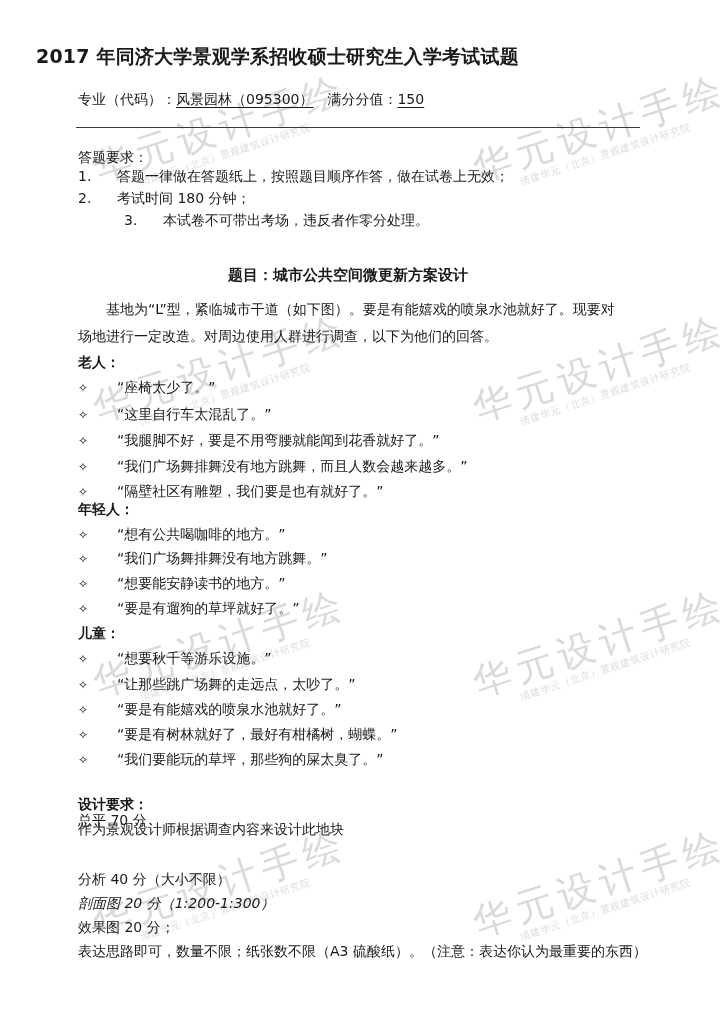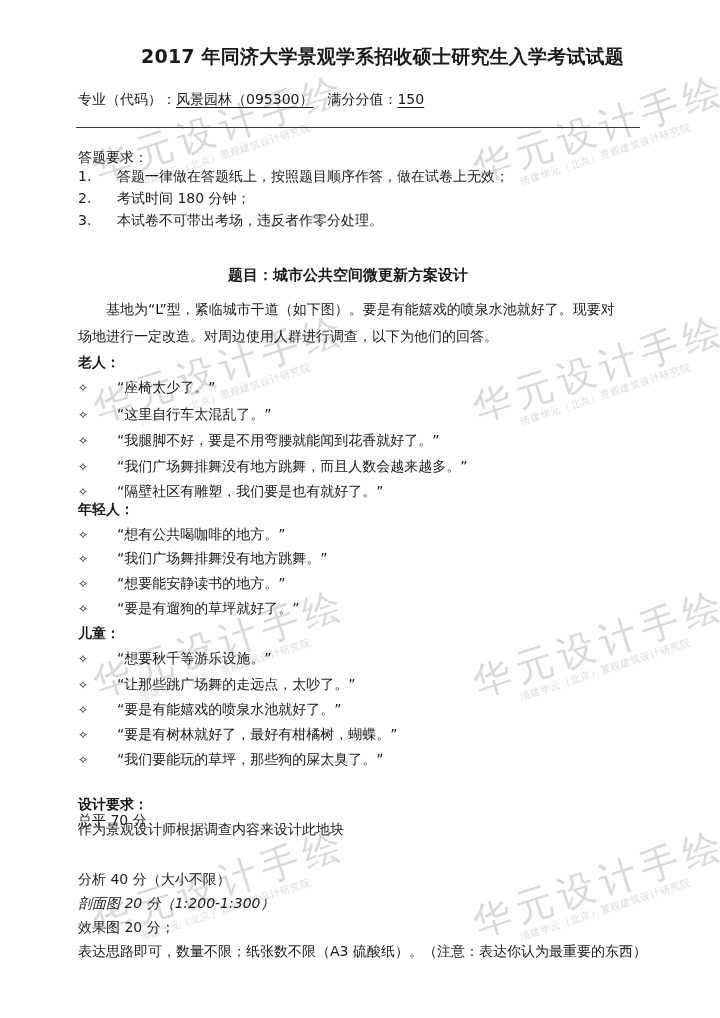--- a/index.html
+++ b/index.html
@@ -18,21 +18,21 @@
     .page {
       position: absolute;
       left: 0; top: 0;
       width: 720px; height: 1018px;
     }
     .title {
       position: absolute;
       top: 44px;
       left: 0;
       width: 624px;
-      text-align: right;
+      text-align: left;
       font-size: 19px;
       font-weight: bold;
       letter-spacing: 0.2px;
       padding-left: 36px;
       box-sizing: border-box;
     }
     .meta-line {
       position: absolute;
       top: 91px;
       left: 78px;
@@ -150,21 +150,21 @@
 
   <div class="rule"></div>
 
   <div class="text" style="top:148px;">答题要求：</div>
   <div class="text" style="top:167px;">
     <span class="num">1.</span><span>答题一律做在答题纸上，按照题目顺序作答，做在试卷上无效；</span>
   </div>
   <div class="text" style="top:189px;">
     <span class="num">2.</span><span>考试时间 180 分钟；</span>
   </div>
-  <div class="text" style="top:211px;">
+  <div class="text" style="top:211px;margin-left:46px;">
     <span class="num">3.</span><span>本试卷不可带出考场，违反者作零分处理。</span>
   </div>
 
   <div class="center-heading">题目：城市公共空间微更新方案设计</div>
 
   <div class="text" style="top:300px; left:106px;">基地为“L”型，紧临城市干道（如下图）。要是有能嬉戏的喷泉水池就好了。现要对</div>
   <div class="text" style="top:327px;">场地进行一定改造。对周边使用人群进行调查，以下为他们的回答。</div>
 
   <div class="text bold" style="top:353px;">老人：</div>
   <div class="text" style="top:378px;"><span class="bullet">✧</span><span>“座椅太少了。”</span></div>

